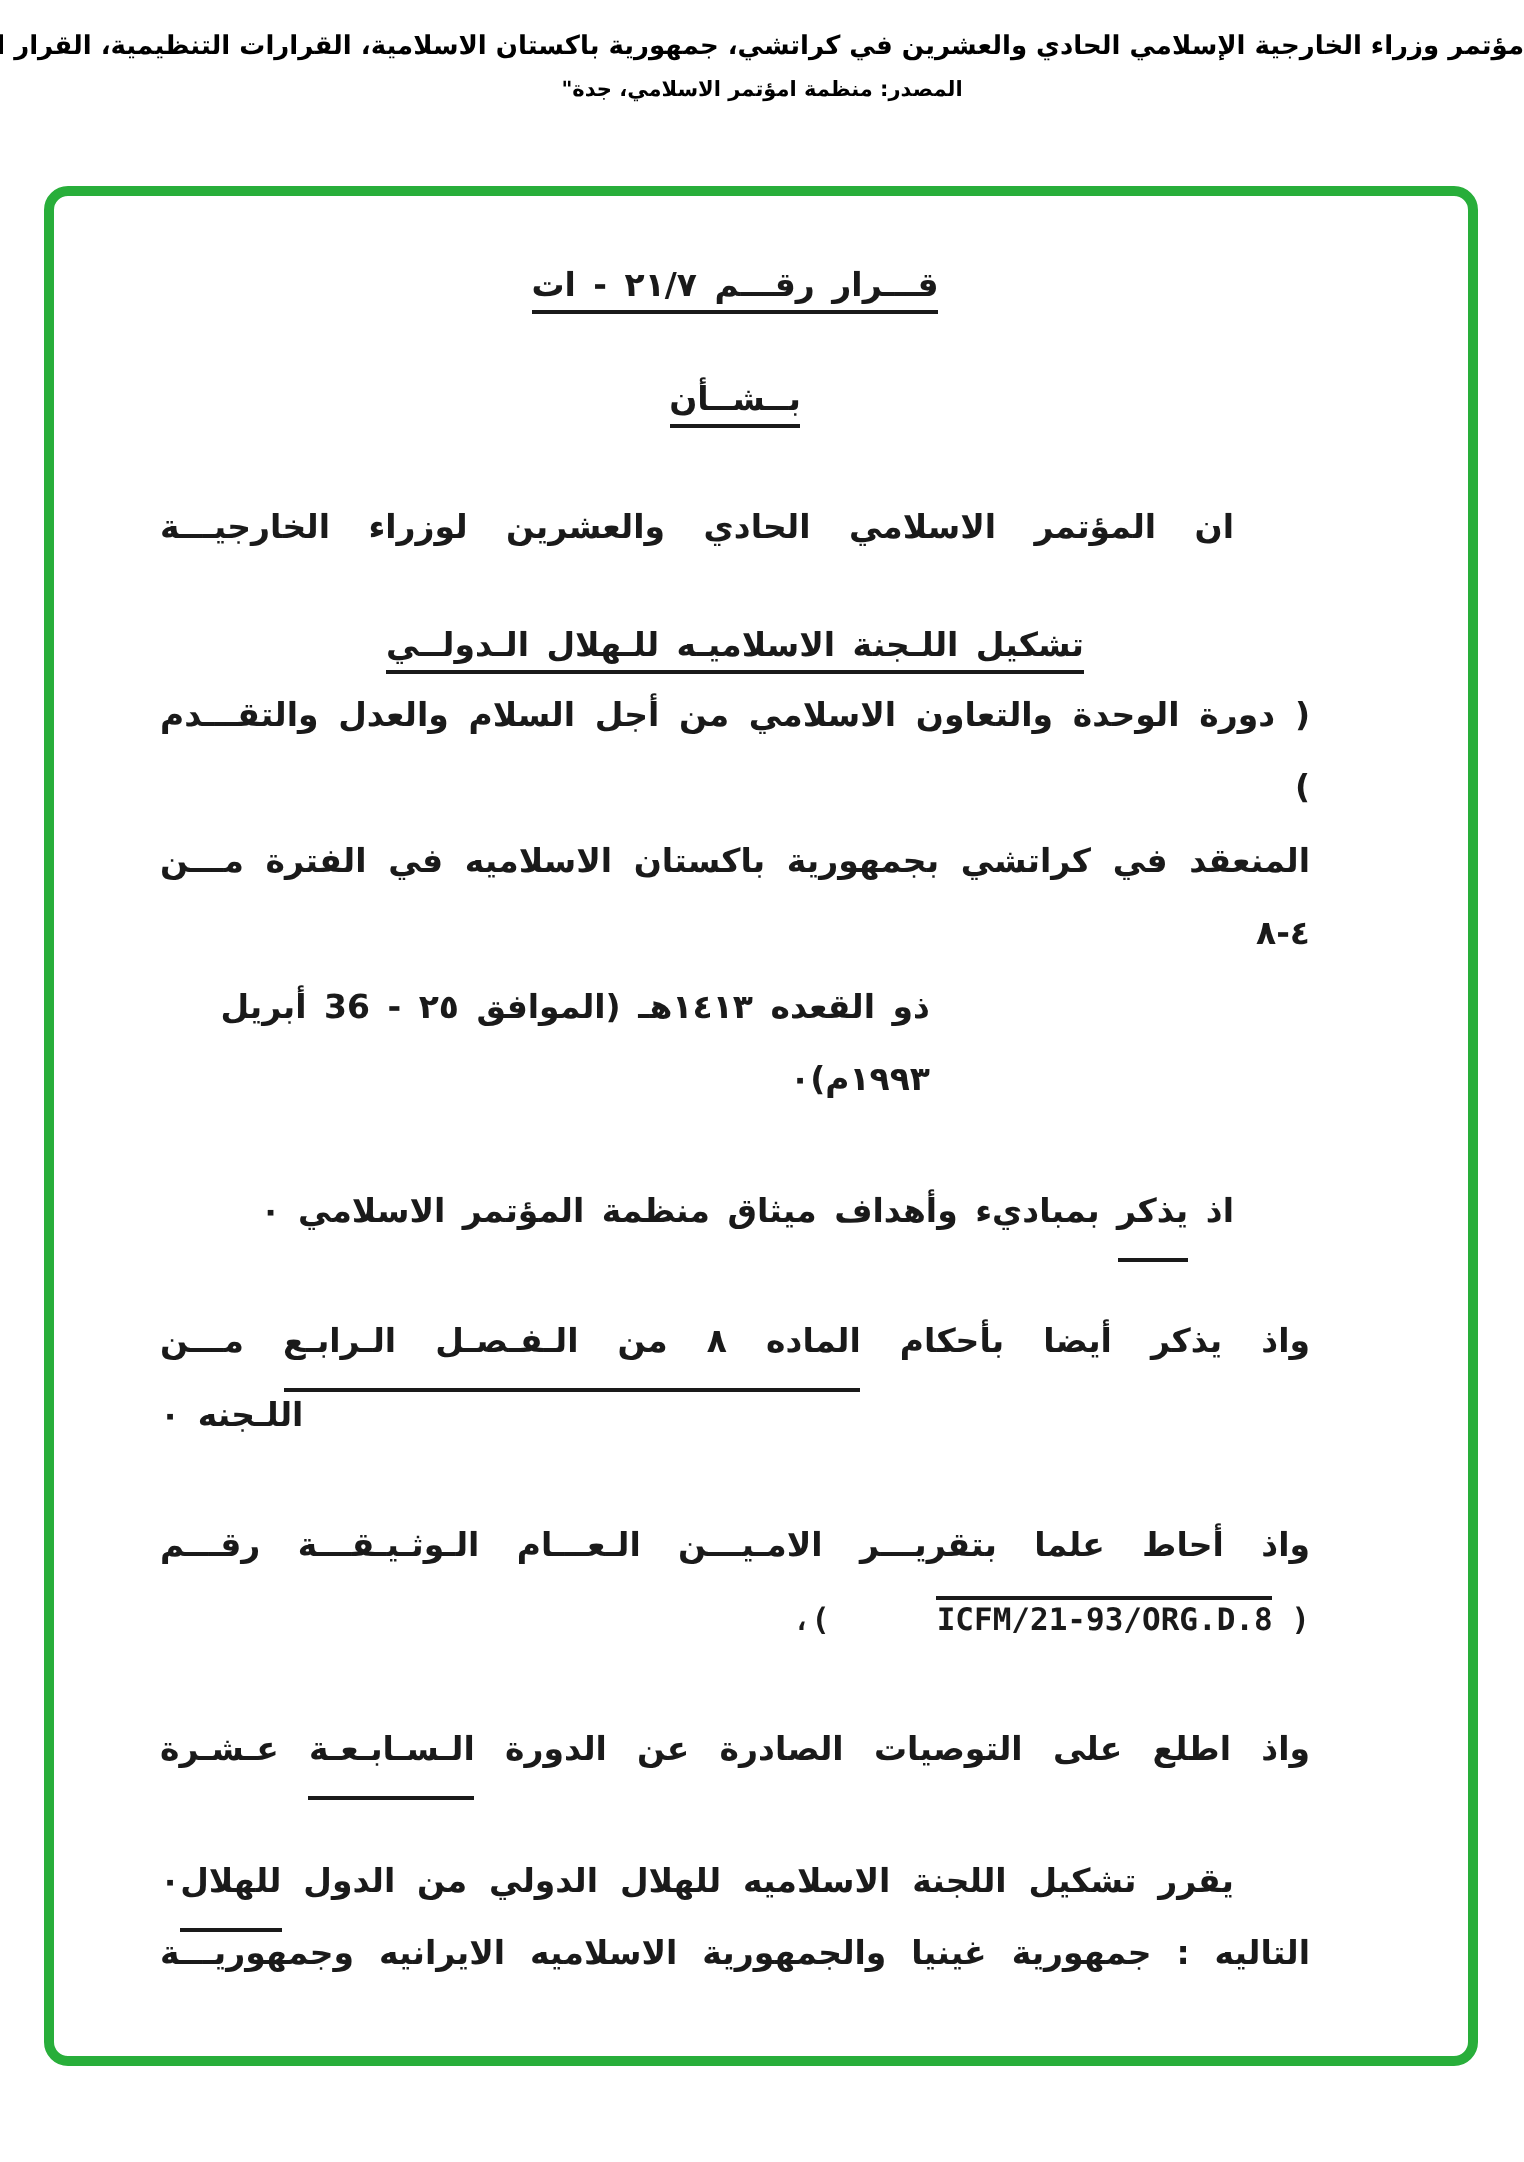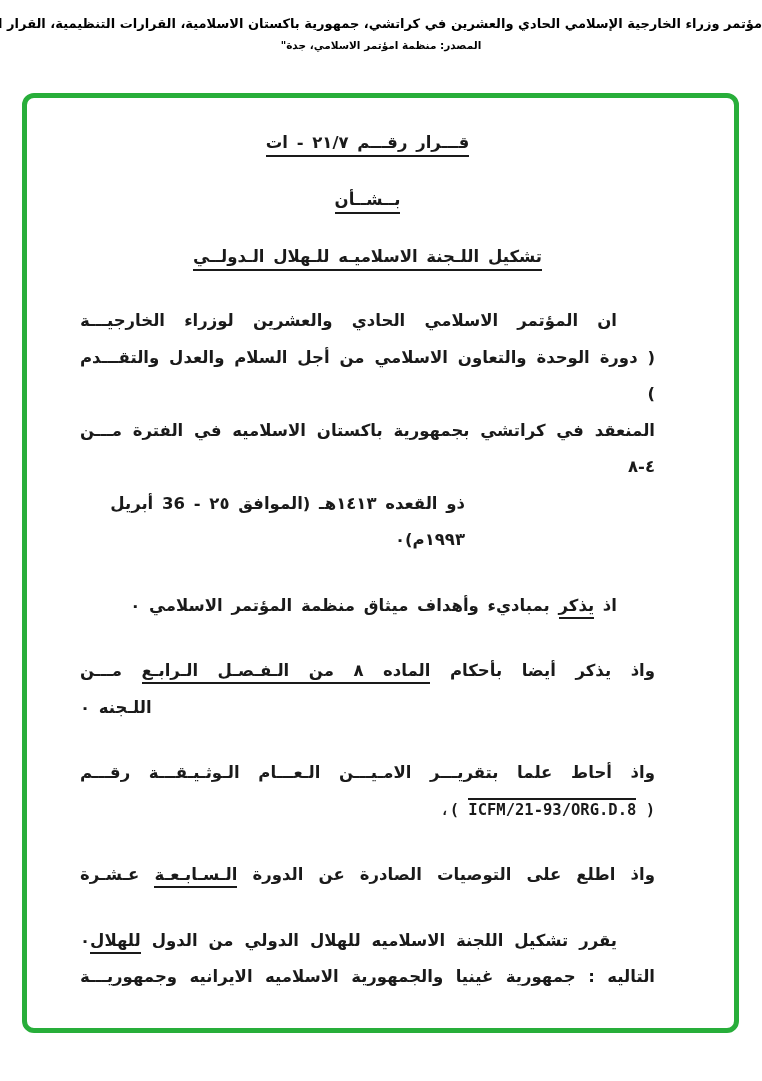--- a/index.html
+++ b/index.html
@@ -37,45 +37,45 @@
   .title{text-align:center;line-height:35px;min-height:35px;}
   .title:first-child{margin-top:2px;}
   .jst{text-align:justify;text-align-last:justify;}
   .rgt{text-align:right;}
   .lft{text-align:left;}
   .ind{padding-right:38px;}
   .off1{padding-right:190px;}
   .off2{padding-right:108px;}
   .pstart{margin-top:29px;}
   .titles-gap{margin-top:22px;text-align:center;}
-  .ul{border-bottom:2px solid var(--ink);padding-bottom:2px;}
+  .ul{border-bottom:2px solid var(--ink);padding-bottom:14px;}
   .title .ul{padding-bottom:3px;}
-  .ol{border-top:2px solid var(--ink);padding-top:1px;}
+  .ol{border-top:2px solid var(--ink);padding-top:1px;margin-left:44px;}
   .icfm{
     direction:ltr;text-align:right;
     font-family:"DejaVu Sans Mono",monospace;font-weight:700;font-size:15.5px;
     word-spacing:0;
   }
 </style>
 </head>
 <body>
 
 <div class="hdr">
   <div class="hdr-l1">مؤتمر وزراء الخارجية الإسلامي الحادي والعشرين في كراتشي، جمهورية باكستان الاسلامية، القرارات التنظيمية، القرار الرقم ٢١/٧-أت</div>
   <div class="hdr-l2">المصدر:  منظمة امؤتمر الاسلامي، جدة"</div>
 </div>
 
 <div class="frame"></div>
 
 <div class="doc">
 
 <div class="ln title"><span class="ul">قـــرار رقـــم ٢١/٧ - ات</span></div>
     <div class="ln title titles-gap"><span class="ul">بــشــأن</span></div>
+    <div class="ln jst ind pstart"><span>ان المؤتمر الاسلامي الحادي والعشرين لوزراء الخارجيـــة</span></div>
     <div class="ln title titles-gap"><span class="ul">تشكيل اللـجنة الاسلاميـه للـهلال الـدولــي</span></div>
-    <div class="ln jst ind pstart"><span>ان المؤتمر الاسلامي الحادي والعشرين لوزراء الخارجيـــة</span></div>
     <div class="ln jst"><span>( دورة الوحدة والتعاون الاسلامي من أجل السلام والعدل والتقـــدم )</span></div>
     <div class="ln jst"><span>المنعقد في كراتشي بجمهورية باكستان الاسلاميه في الفترة مـــن ٤-٨</span></div>
     <div class="ln rgt off1"><span>ذو القعده ١٤١٣هـ (الموافق ٢٥ - 36 أبريل ١٩٩٣م)٠</span></div>
     <div class="ln rgt ind pstart"><span>اذ </span><span class="ul">يذكر</span><span> بمباديء وأهداف ميثاق منظمة المؤتمر الاسلامي ٠</span></div>
     <div class="ln jst pstart"><span>واذ يذكر أيضا بأحكام </span><span class="ul">الماده ٨ من الـفـصـل الـرابـع</span><span> مـــن</span></div>
     <div class="ln lft"><span>اللـجنه ٠</span></div>
     <div class="ln jst pstart"><span>واذ أحاط علما بتقريـــر الامـيـــن الـعـــام الـوثـيـقـــة رقـــم</span></div>
     <div class="ln icfm"><span>،( </span><span class="ol">ICFM/21-93/ORG.D.8</span><span> )</span></div>
     <div class="ln jst pstart"><span>واذ اطلع على التوصيات الصادرة عن الدورة </span><span class="ul">الـسـابـعـة</span><span> عـشـرة</span></div>
     <div class="ln jst ind pstart"><span>يقرر تشكيل اللجنة الاسلاميه للهلال الدولي من الدول </span><span class="ul">للهلال</span><span>٠</span></div>

